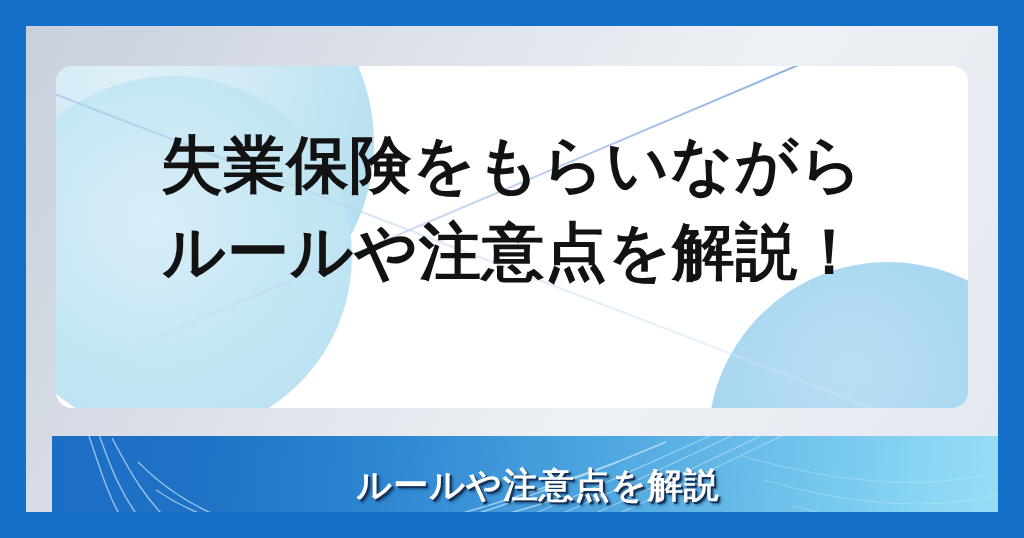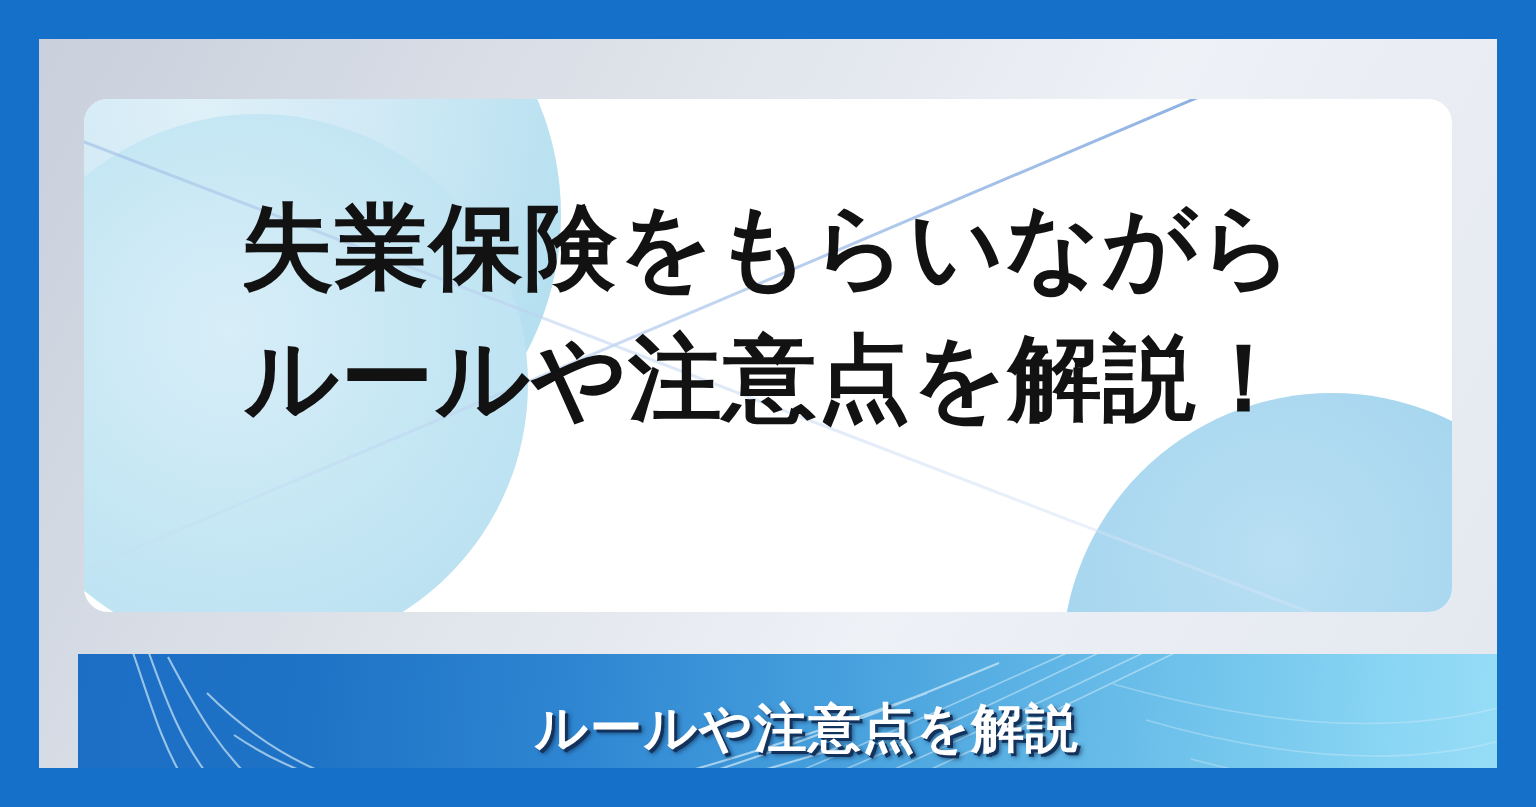--- a/index.html
+++ b/index.html
@@ -106,20 +106,21 @@
   }
 
   
   .title-block {
     position: absolute;
     left: 0;
     right: 0;
     top: 122px;
     text-align: center;
     z-index: 6;
+    font-family: Liberation Serif, serif;
   }
   .title-line {
     color: #121212;
     font-weight: 700;
     font-size: 62px;
     line-height: 87px;
     letter-spacing: 1px;
     white-space: nowrap;
   }
 

